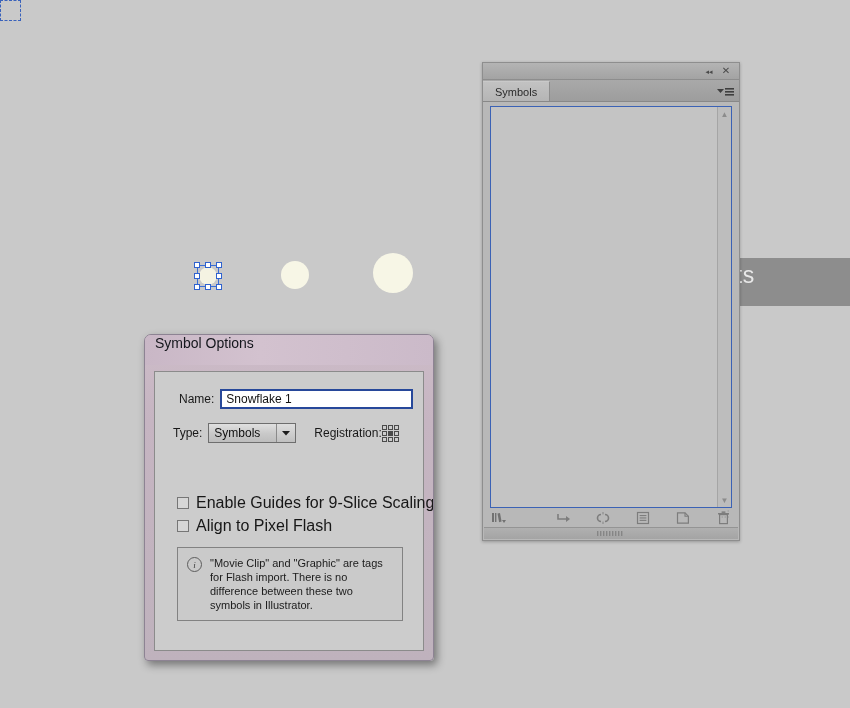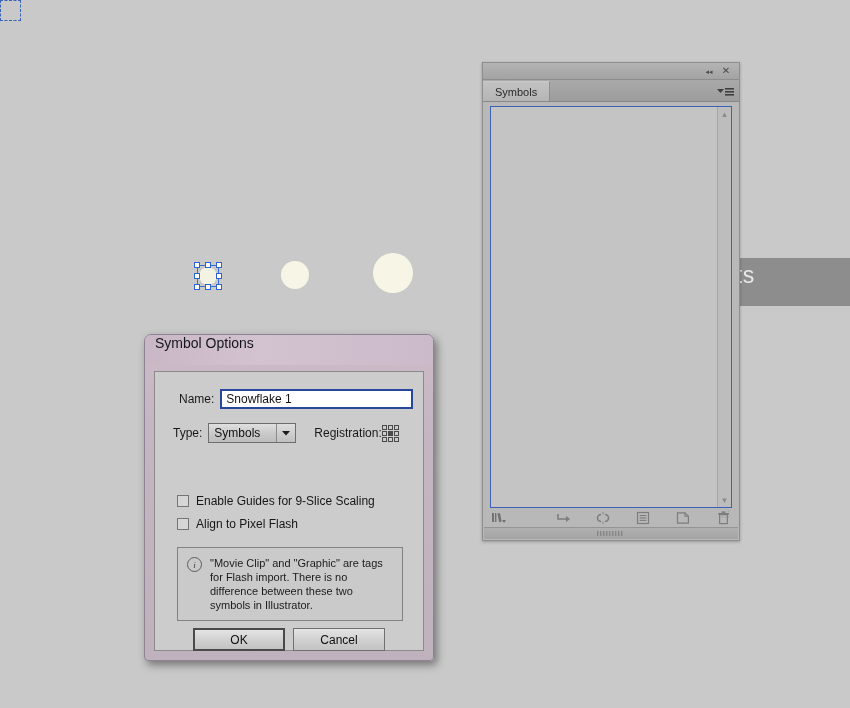--- a/index.html
+++ b/index.html
@@ -392,21 +392,21 @@
   #row-pixelgrid { top: 145px; }
   .cbox {
     width: 12px;
     height: 12px;
     background: #d6d6d6;
     border: 1px solid #767676;
     box-sizing: border-box;
     margin-right: 7px;
   }
   .checkbox-label {
-    font-size: 12px;
+    font-size: 16px;
     color: #171717;
     white-space: nowrap;
   }
 
   #info-box {
     position: absolute;
     left: 22px;
     right: 20px;
     top: 175px;
     min-height: 58px;
@@ -638,19 +638,15 @@
     <div id="row-pixelgrid" class="checkbox-row">
       <span class="cbox"></span>
       <span class="checkbox-label">Align to Pixel Flash</span>
     </div>
 
     <div id="info-box">
       <span class="info-icon">i</span>
       <span class="info-text">"Movie Clip" and "Graphic" are tags for Flash import. There is no difference between these two symbols in Illustrator.</span>
     </div>
 
-    <div id="dialog-buttons">
-      <button class="dlg-button default">OK</button>
-      <button class="dlg-button">Cancel</button>
-    </div>
 
   </div>
 </div>
 
 </body></html>

